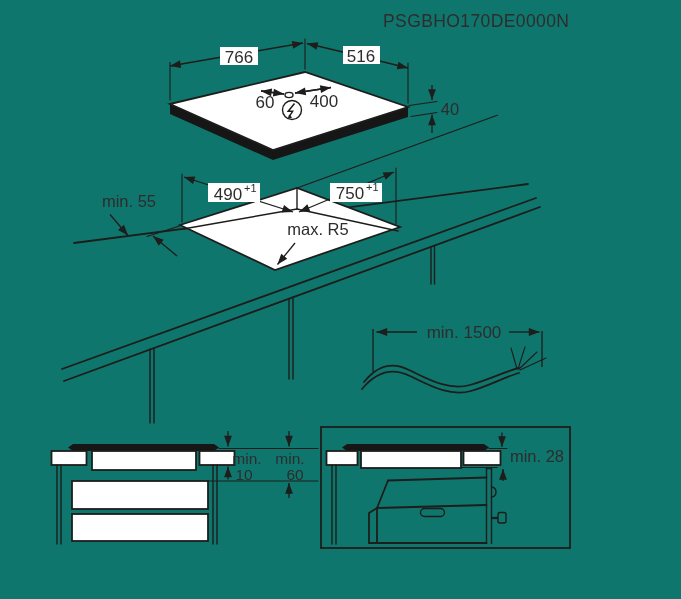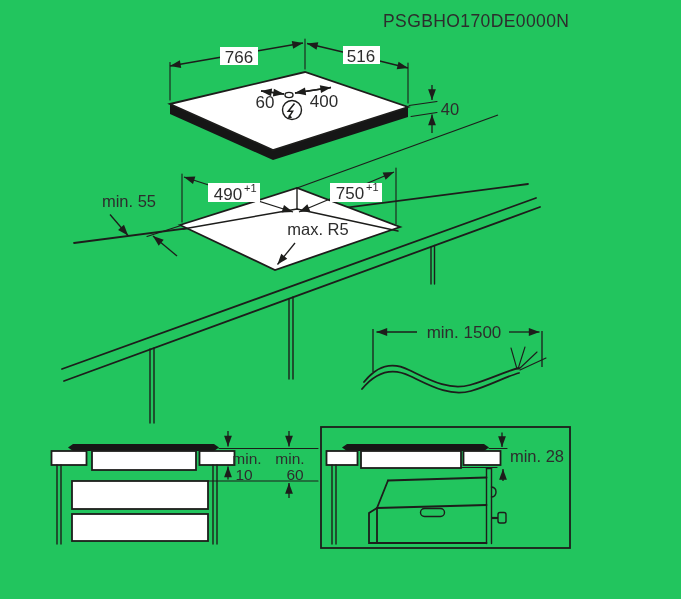--- a/index.html
+++ b/index.html
@@ -1,16 +1,16 @@
 <!DOCTYPE html>
 <html><head>
 <meta charset="utf-8">
 <style>
   html,body{margin:0;padding:0;background:#ffffff;}
-  .stage{position:relative;width:681px;height:599px;background:#22c55e;overflow:hidden;
+  .stage{position:relative;width:681px;height:599px;background:#0f766e;overflow:hidden;
          font-family:"Liberation Sans", sans-serif;}
   svg{display:block}
   .ln{stroke:#1d1d1b;stroke-width:1.8;fill:none;stroke-linecap:round;}
   .ln-thin{stroke:#1d1d1b;stroke-width:1.1;fill:none;stroke-linecap:round;}
   .ln-med{stroke:#1d1d1b;stroke-width:1.4;fill:none;stroke-linecap:round;}
   .dim{stroke:#1d1d1b;stroke-width:1.3;fill:none;stroke-linecap:butt;}
   .blk{fill:#161616;stroke:none;}
   .wht{fill:#ffffff;stroke:#1d1d1b;stroke-width:1.8;}
   .mask{fill:#ffffff;stroke:none;}
   text{fill:#2d2d2d;}

